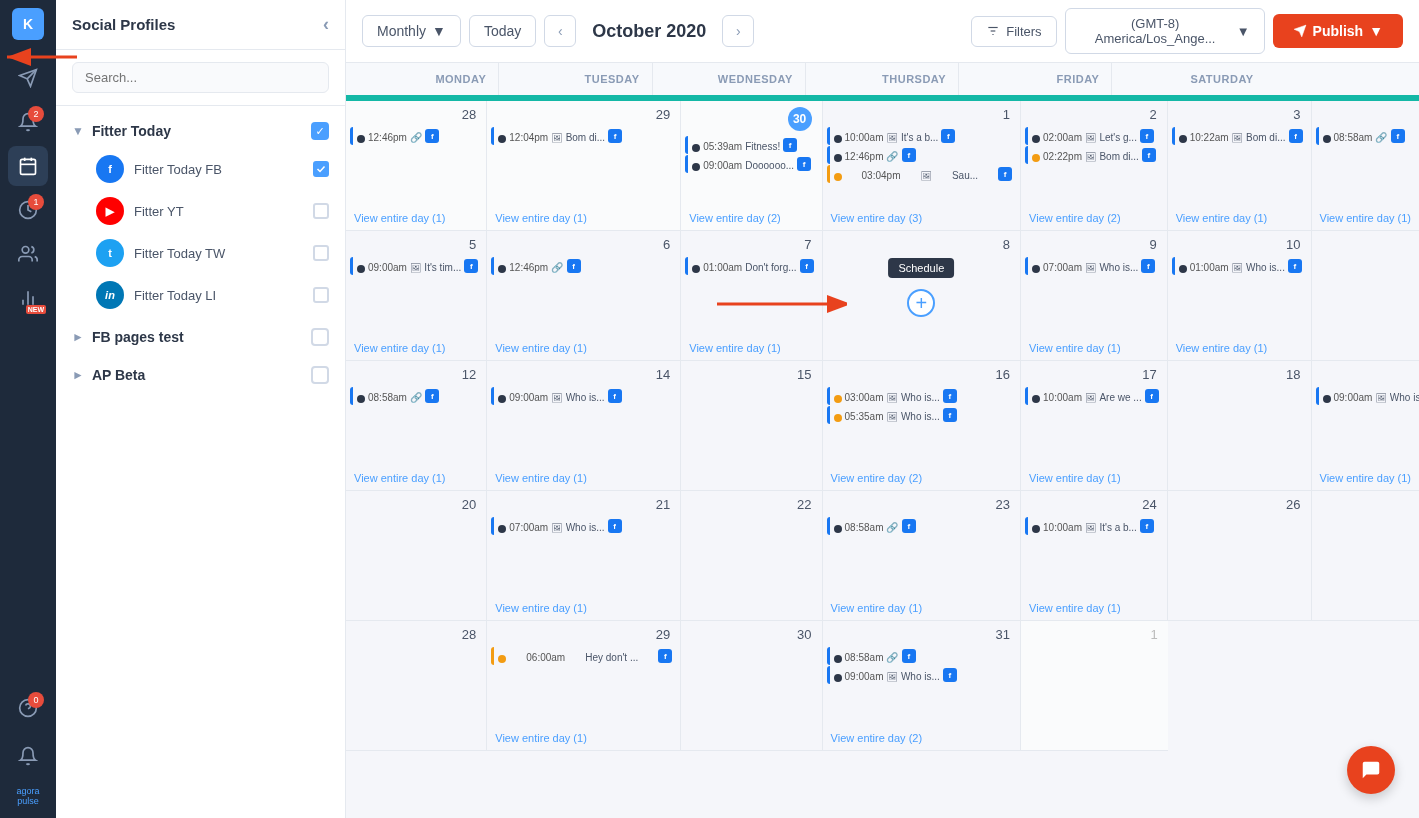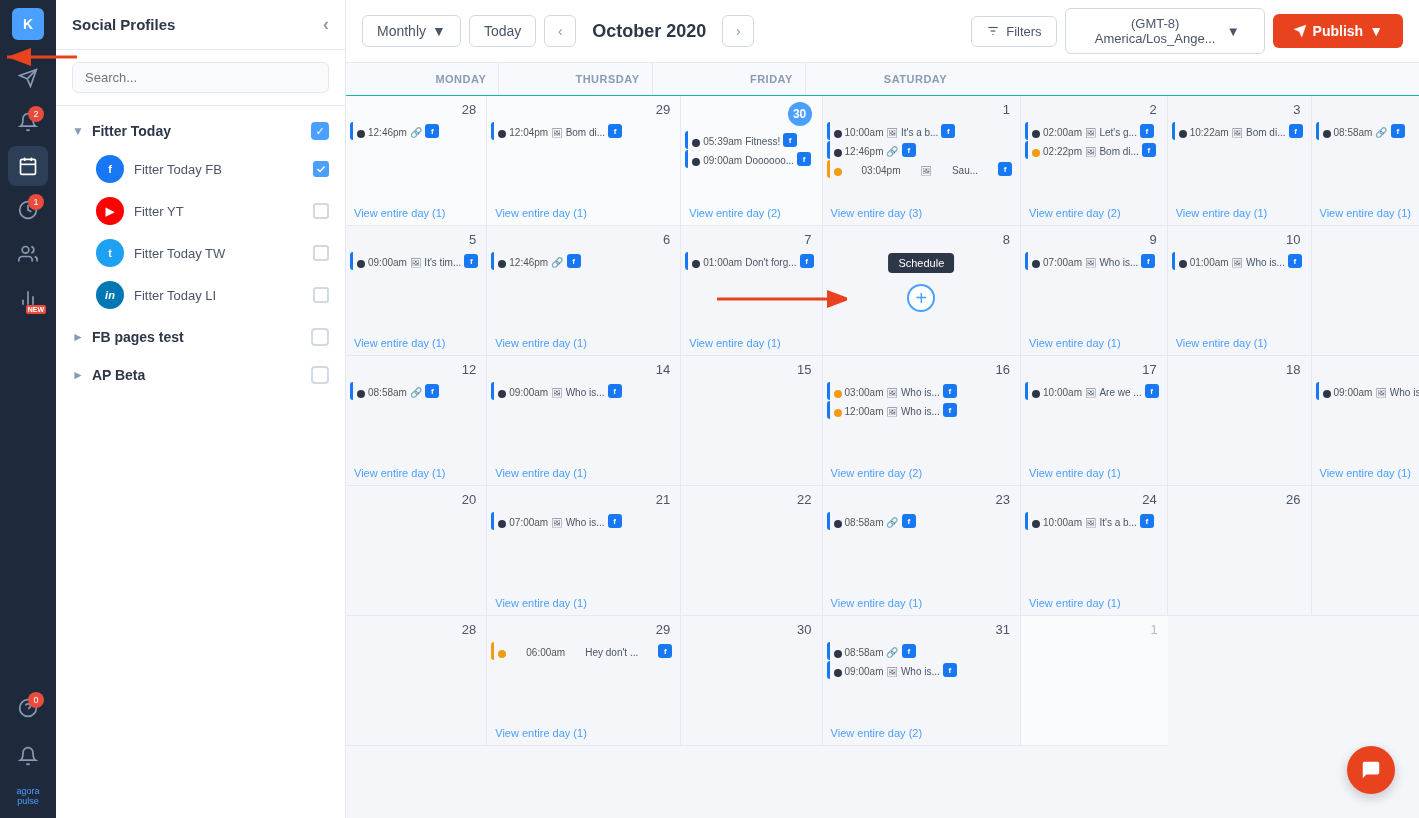--- a/index.html
+++ b/index.html
@@ -145,36 +145,36 @@
     .toolbar-month { font-size: 18px; font-weight: 700; color: #2d3748; padding: 0 8px; }
     .toolbar-spacer { flex: 1; }
     .toolbar-filter-btn {
       display: flex; align-items: center; gap: 6px;
       padding: 7px 14px; border: 1px solid #d1d9e6;
       border-radius: 6px; background: white; cursor: pointer;
       font-size: 13px; color: #4a5568;
     }
     .toolbar-timezone {
       display: flex; align-items: center; gap: 6px;
-      padding: 7px 24px; border: 1px solid #d1d9e6;
+      padding: 7px 14px; border: 1px solid #d1d9e6;
       border-radius: 6px; background: white; cursor: pointer;
       font-size: 13px; color: #4a5568; max-width: 200px;
     }
     .publish-btn {
       display: flex; align-items: center; gap: 6px;
       padding: 9px 20px; background: #e8421e;
       border: none; border-radius: 6px; cursor: pointer;
       color: white; font-size: 14px; font-weight: 600;
     }
 
     
     .calendar { flex: 1; overflow-y: auto; }
     .calendar-header {
       display: grid; grid-template-columns: repeat(7, 1fr);
-      background: #f7f9fc; border-bottom: 1px solid #14b8a6;
+      background: #f7f9fc; border-bottom: 6px solid #14b8a6;
       position: sticky; top: 0; z-index: 5;
     }
     .cal-day-header {
       padding: 10px 12px; font-size: 11px; font-weight: 700;
       color: #8a9bb5; text-align: right; letter-spacing: 0.5px;
       border-right: 1px solid #e5e9ef;
     }
     .cal-day-header:last-child { border-right: none; }
     .calendar-grid {
       display: grid; grid-template-columns: repeat(7, 1fr);
@@ -419,20 +419,22 @@
         <polygon points="22 2 15 22 11 13 2 9 22 2"></polygon>
       </svg>
       <span>Publish</span>
       <span>▼</span>
     </button>
   </div>
 
   <div class="calendar">
     <div class="calendar-header">
       <div class="cal-day-header">MONDAY</div>
+      <div class="cal-day-header">TUESDAY</div>
+      <div class="cal-day-header">WEDNESDAY</div>
       <div class="cal-day-header">THURSDAY</div>
       <div class="cal-day-header">FRIDAY</div>
       <div class="cal-day-header">SATURDAY</div>
     </div>
 
     <div class="calendar-grid">
 
       <div class="cal-cell other-month">
         <div class="cal-date">28</div>
         <div class="cal-event blue-border">
@@ -638,21 +640,21 @@
         <div class="cal-date">16</div>
         <div class="cal-event blue-border">
           <span style="width:8px;height:8px;border-radius:50%;background:#f39c12;flex-shrink:0;display:inline-block"></span>
           <span class="ev-time">03:00am</span>
           <span class="img-icon">🖼</span>
           <span class="ev-text">Who is...</span>
           <div class="fb-icon">f</div>
         </div>
         <div class="cal-event blue-border">
           <span style="width:8px;height:8px;border-radius:50%;background:#f39c12;flex-shrink:0;display:inline-block"></span>
-          <span class="ev-time">12:00am</span>
+          <span class="ev-time">05:35am</span>
           <span class="img-icon">🖼</span>
           <span class="ev-text">Who is...</span>
           <div class="fb-icon">f</div>
         </div>
         <div class="view-day-link">View entire day (2)</div>
       </div>
       <div class="cal-cell">
         <div class="cal-date">17</div>
         <div class="cal-event blue-border">
           <span style="width:8px;height:8px;border-radius:50%;background:#2d3748;flex-shrink:0;display:inline-block"></span>

